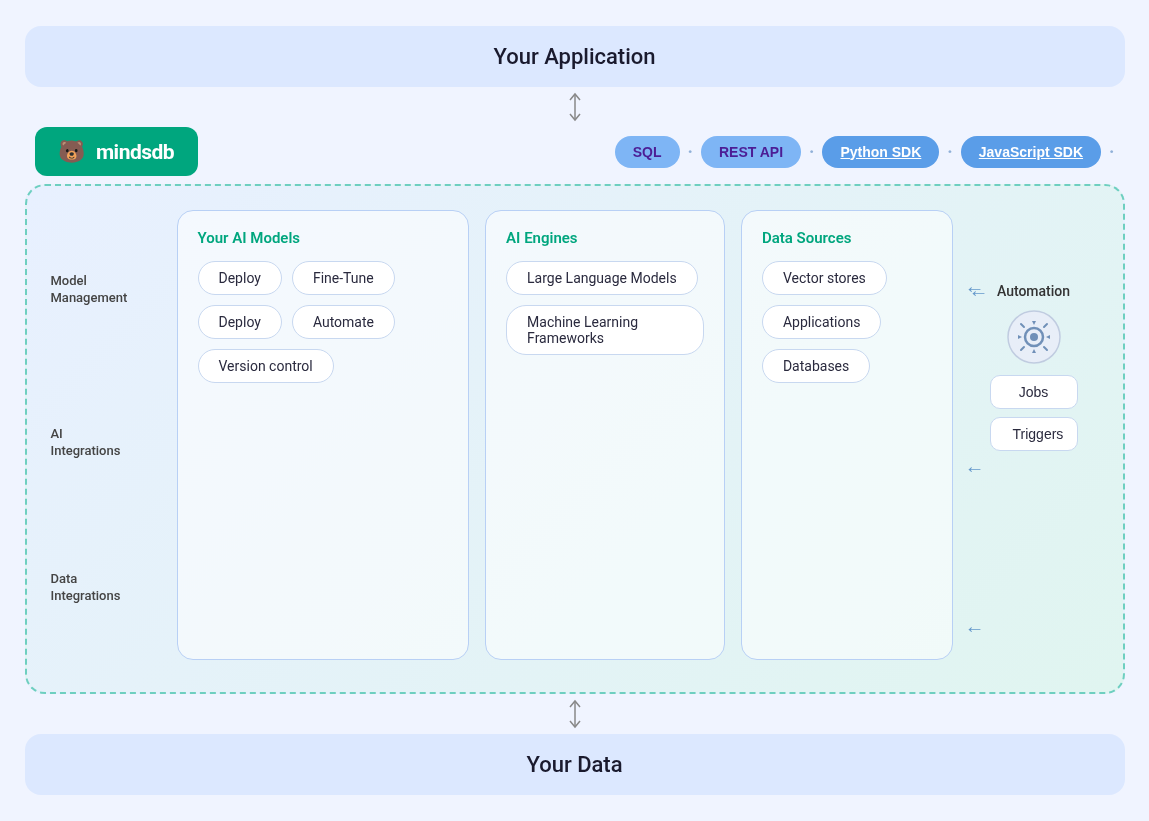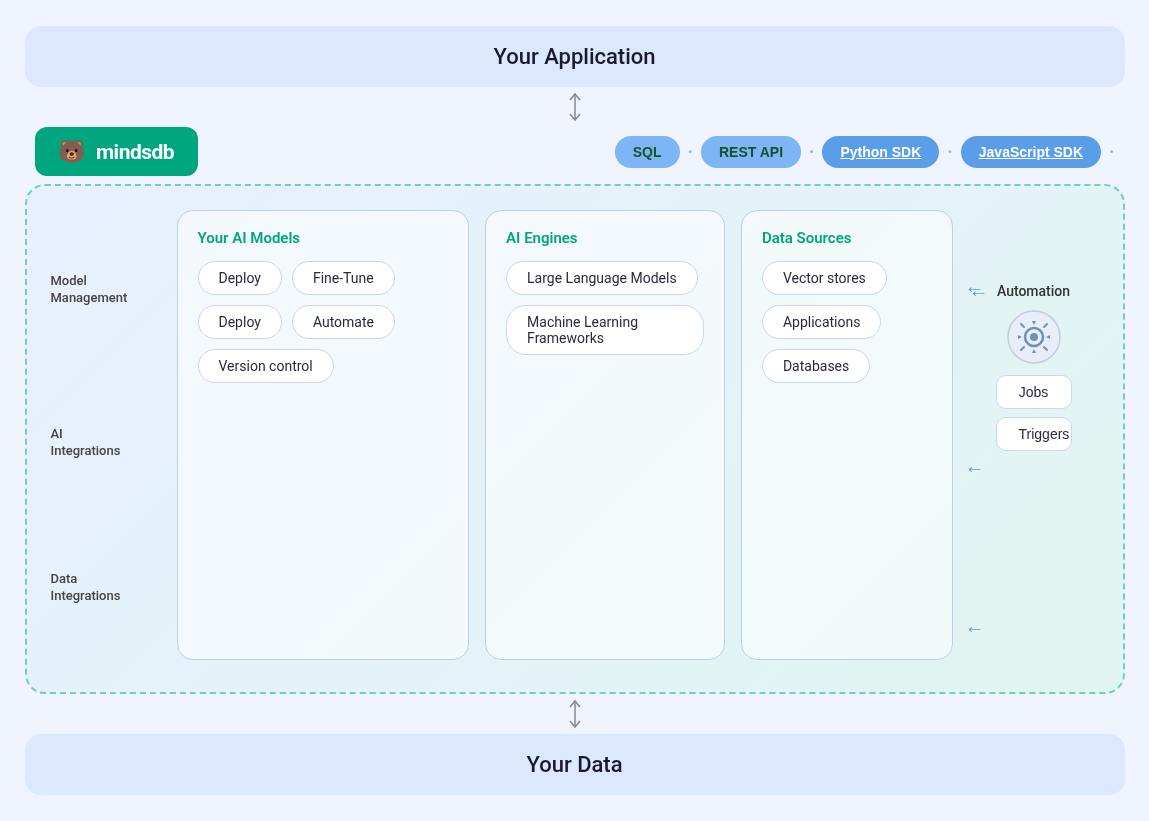--- a/index.html
+++ b/index.html
@@ -65,21 +65,21 @@
     }
 
     .sdk-buttons {
       display: flex;
       gap: 8px;
       align-items: center;
     }
 
     .sdk-btn {
       background: #7eb5f5;
-      color: #14532d;
+      color: #4c1d95;
       border: none;
       border-radius: 20px;
       padding: 8px 18px;
       font-size: 14px;
       font-weight: 600;
       cursor: pointer;
     }
 
     .sdk-btn.darker {
       background: #5a9de8;
@@ -189,21 +189,21 @@
     }
 
     .automation-btn {
       background: white;
       border: 1.5px solid #c8d8f0;
       border-radius: 10px;
       padding: 8px 22px;
       font-size: 14px;
       color: #2a2a3e;
       cursor: pointer;
-      width: 76px;
+      width: 88px;
       text-align: center;
     }
 
     
     .data-bar {
       background: #dce8ff;
       border-radius: 16px;
       text-align: center;
       padding: 18px 24px;
       font-size: 22px;

